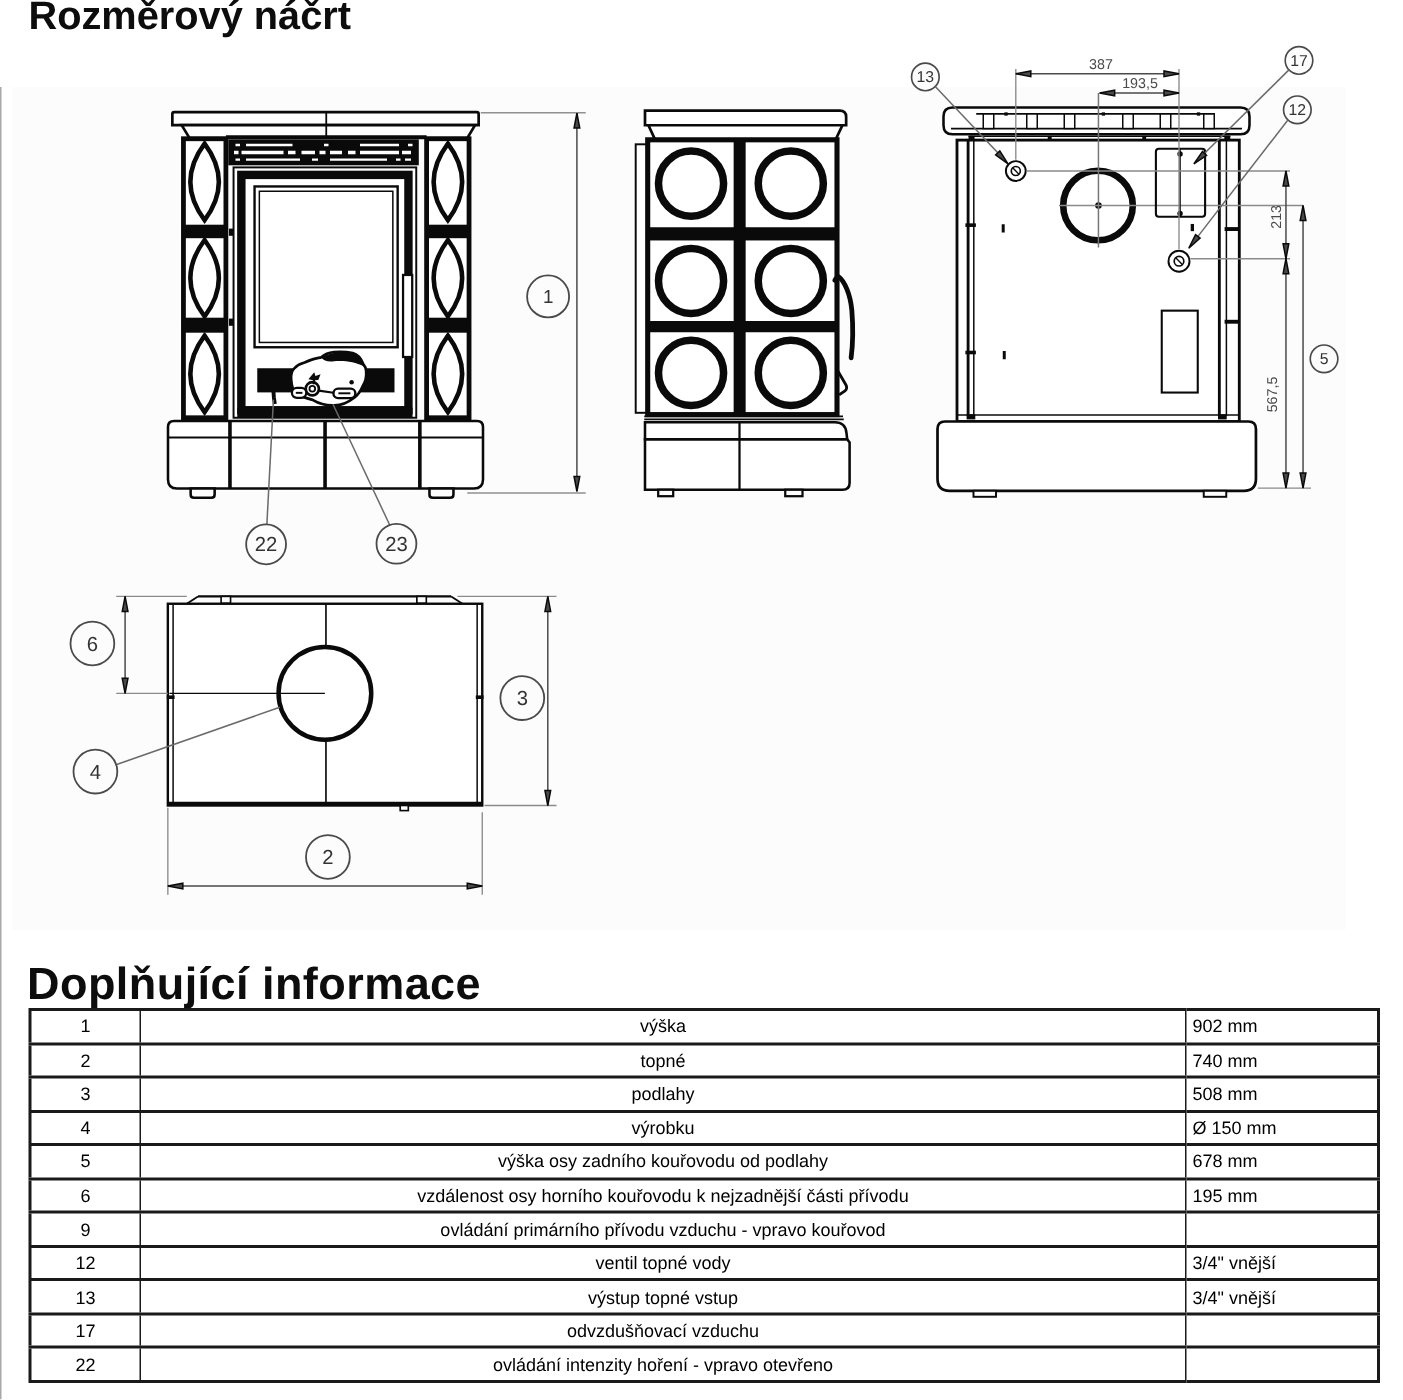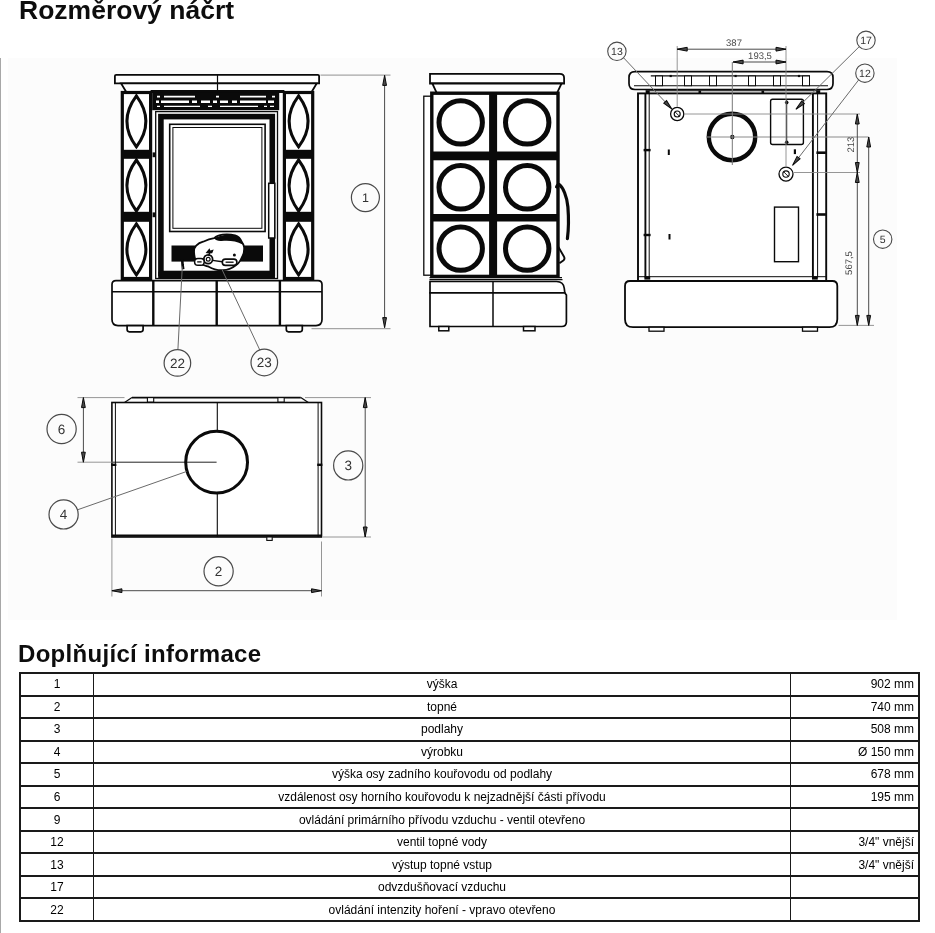--- a/index.html
+++ b/index.html
@@ -1,25 +1,25 @@
 <!DOCTYPE html>
 <html><head>
 <meta charset="utf-8">
 <style>
   html,body{margin:0;padding:0;background:#ffffff;}
   body{width:935px;height:933px;position:relative;font-family:"Liberation Sans",sans-serif;overflow:hidden;}
   .h1{position:absolute;left:19px;top:-5.3px;font-size:26.5px;font-weight:bold;color:#0d0d0d;letter-spacing:0px;white-space:nowrap;}
-  .h2{position:absolute;left:18px;top:639.5px;font-size:24px;letter-spacing:0.3px;font-weight:bold;color:#0d0d0d;white-space:nowrap;}
+  .h2{position:absolute;left:18px;top:639.5px;font-size:30px;letter-spacing:0.3px;font-weight:bold;color:#0d0d0d;white-space:nowrap;}
   svg{position:absolute;left:0;top:0;text-rendering:geometricPrecision;}
   table.spec{position:absolute;left:19px;top:672px;border-collapse:collapse;table-layout:fixed;width:901px;font-size:12px;color:#000;}
   table.spec td{border-top:2px solid #1a1a1a;border-bottom:2px solid #1a1a1a;border-left:1px solid #1a1a1a;border-right:1px solid #1a1a1a;height:20.55px;padding:0 4px;vertical-align:middle;overflow:hidden;white-space:nowrap;}
   table.spec{border:2px solid #1a1a1a;}
   td.n{text-align:center;width:64px;}
   td.l{width:688px;padding-left:6px;text-align:center;}
-  td.v{text-align:right;padding-right:4px;}
+  td.v{padding-right:4px;}
 </style>
 </head>
 <body>
 
 <div class="h1">Rozměrový náčrt</div>
 
 <svg width="935" height="933" viewBox="0 0 935 933">
   <defs>
     <path id="arr" d="M0,0 L1.9,10 L-1.9,10 Z" fill="#4a4a4a"></path>
     <path id="vesica" d="M0,-25.5 Q19,0 0,25.5 Q-19,0 0,-25.5 Z" fill="#ffffff" stroke="#0a0a0a" stroke-width="3"></path>
@@ -395,21 +395,21 @@
         <td class="l">výška osy zadního kouřovodu od podlahy</td>
         <td class="v">678 mm</td>
       </tr>
   <tr>
         <td class="n">6</td>
         <td class="l">vzdálenost osy horního kouřovodu k nejzadnější části přívodu</td>
         <td class="v">195 mm</td>
       </tr>
   <tr>
         <td class="n">9</td>
-        <td class="l">ovládání primárního přívodu vzduchu - ventil otevřeno</td>
+        <td class="l">ovládání primárního přívodu vzduchu - vpravo kouřovod</td>
         <td class="v"></td>
       </tr>
   <tr>
         <td class="n">12</td>
         <td class="l">ventil topné vody</td>
         <td class="v">3/4" vnější</td>
       </tr>
   <tr>
         <td class="n">13</td>
         <td class="l">výstup topné vstup</td>

